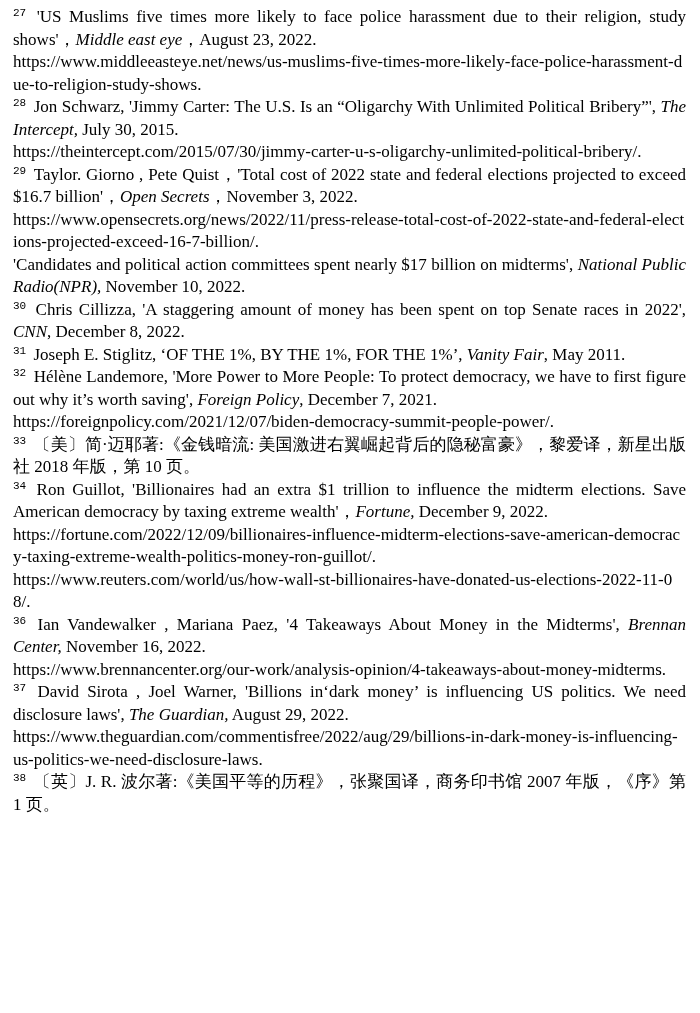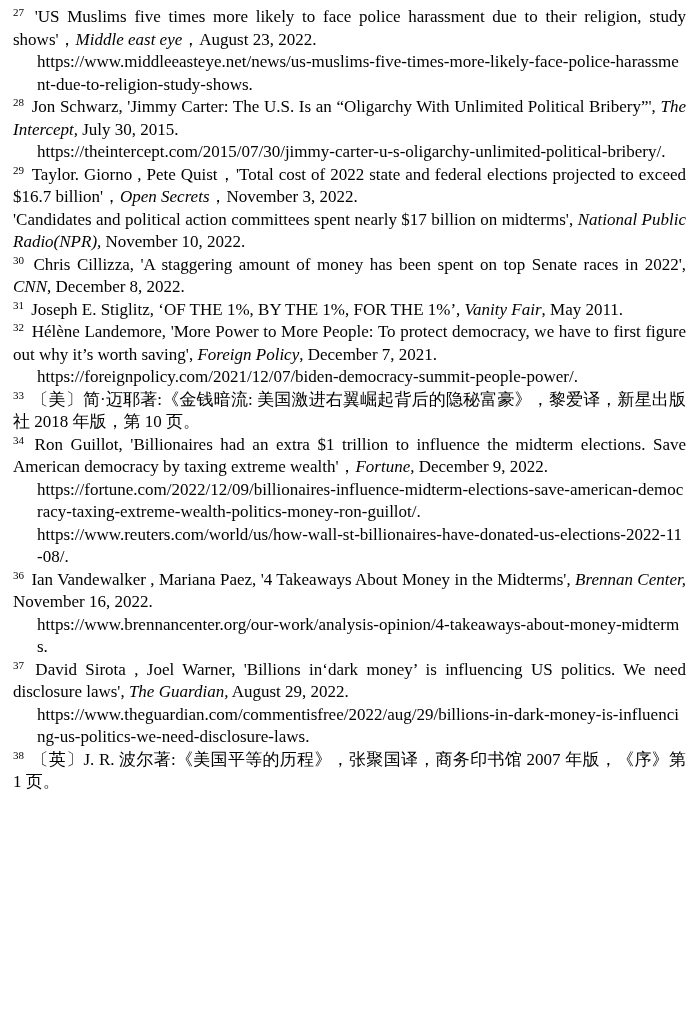--- a/index.html
+++ b/index.html
@@ -20,44 +20,45 @@
   }
   .footnotes-list { width: 100%; }
   .footnote { margin: 0; }
   .block {
     text-align: justify;
     margin: 0;
   }
   .block.url {
     word-break: break-all;
     overflow-wrap: break-word;
-    margin-left: 24px;
   }
   .it { font-style: italic; margin-top: 11px; }
   sup.fn-num {
     font-size: 11px;
     line-height: 0;
     vertical-align: 6px;
     margin-right: 3px;
+    font-family: Liberation Mono, monospace;
   }
 </style>
 </head>
 <body>
 
 <div class="footnotes-list">
     <div class="footnote">
       <div class="block citation"><sup class="fn-num">27</sup> <span>'US Muslims five times more likely to face police harassment due to their religion, study shows'，</span><span class="it">Middle east eye</span><span>，August 23, 2022.</span></div>
       <div class="block url"><span>https://www.middleeasteye.net/news/us-muslims-five-times-more-likely-face-police-harassment-due-to-religion-study-shows.</span></div>
     </div>
     <div class="footnote">
       <div class="block citation"><sup class="fn-num">28</sup> <span>Jon Schwarz, 'Jimmy Carter: The U.S. Is an “Oligarchy With Unlimited Political Bribery”', </span><span class="it">The Intercept,</span><span> July 30, 2015.</span></div>
       <div class="block url"><span>https://theintercept.com/2015/07/30/jimmy-carter-u-s-oligarchy-unlimited-political-bribery/.</span></div>
     </div>
     <div class="footnote">
       <div class="block citation"><sup class="fn-num">29</sup> <span>Taylor. Giorno , Pete Quist，'Total cost of 2022 state and federal elections projected to exceed $16.7 billion'，</span><span class="it">Open Secrets</span><span>，November 3, 2022.</span></div>
+      <div class="block url"><span>https://www.opensecrets.org/news/2022/11/press-release-total-cost-of-2022-state-and-federal-elections-projected-exceed-16-7-billion/.</span></div>
       <div class="block citation"><span>'Candidates and political action committees spent nearly $17 billion on midterms', </span><span class="it">National Public Radio(NPR),</span><span> November 10, 2022.</span></div>
     </div>
     <div class="footnote">
       <div class="block citation"><sup class="fn-num">30</sup> <span>Chris Cillizza, 'A staggering amount of money has been spent on top Senate races in 2022', </span><span class="it">CNN</span><span>, December 8, 2022.</span></div>
     </div>
     <div class="footnote">
       <div class="block citation"><sup class="fn-num">31</sup> <span>Joseph E. Stiglitz, ‘OF THE 1%, BY THE 1%, FOR THE 1%’, </span><span class="it">Vanity Fair</span><span>, May 2011.</span></div>
     </div>
     <div class="footnote">
       <div class="block citation"><sup class="fn-num">32</sup> <span>Hélène Landemore, 'More Power to More People: To protect democracy, we have to first figure out why it’s worth saving', </span><span class="it">Foreign Policy</span><span>, December 7, 2021.</span></div>

